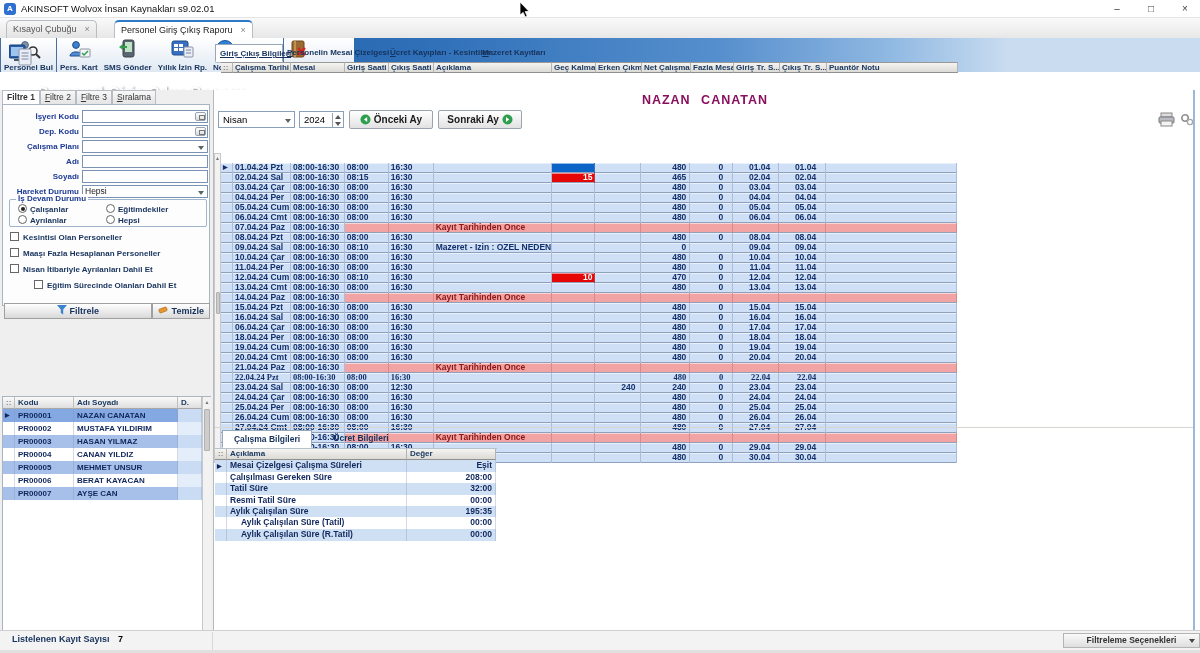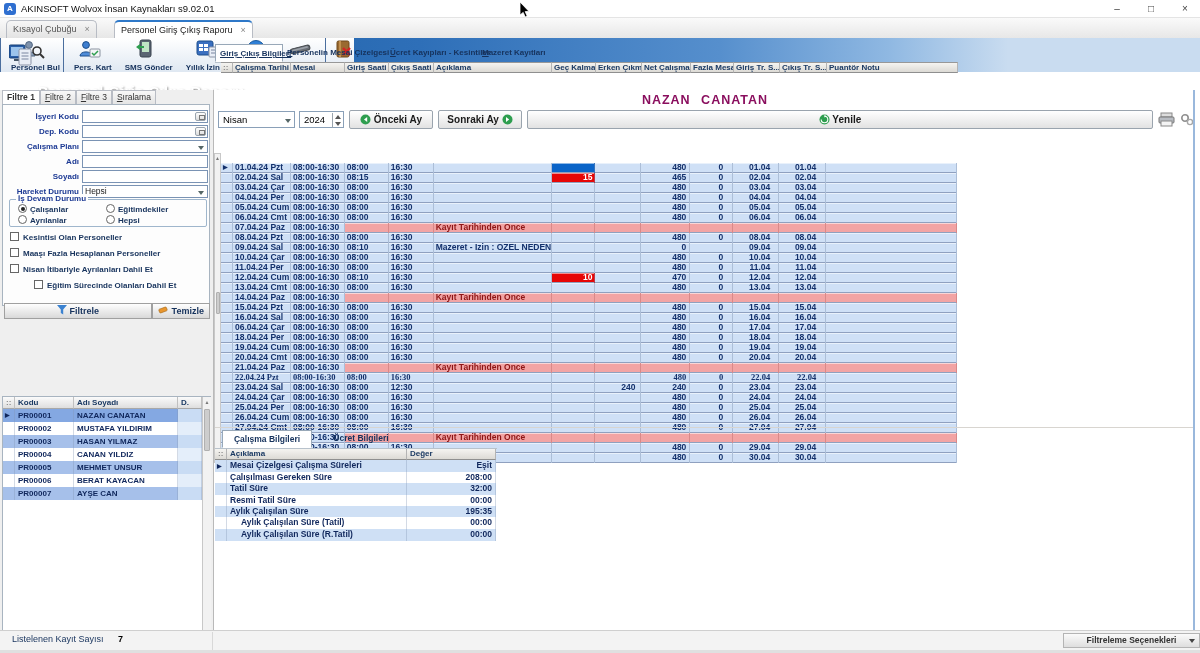--- a/index.html
+++ b/index.html
@@ -26,21 +26,21 @@
   .vline{top:20px;width:1px;height:16px;background:#c8c8c8;}
 
   
   .bluehead{left:0;top:38px;width:1200px;height:34px;
     background:linear-gradient(to right,#17599f 0%,#2e6fb8 35%,#568fcd 60%,#8fb8e2 74%,#c9dcf0 84%);}
   .headtitle{left:38px;top:45px;font-size:15px;font-weight:bold;color:#fff;text-shadow:1px 1px 2px rgba(0,0,0,.45);letter-spacing:.3px;}
   .toolbar{left:846px;top:38px;width:354px;height:34px;display:flex;
     background:linear-gradient(#ffffff,#dfe8f2);border-left:1px solid #4a6e9e;}
   .tbtn{flex:0 0 auto;display:flex;flex-direction:column;align-items:center;justify-content:center;
     padding:1px 3px 0 3px;cursor:pointer;}
-  .tbtn .lbl{font-size:8px;font-weight:bold;color:#16325c;white-space:nowrap;margin-top:0px;margin-left:7px;}
+  .tbtn .lbl{font-size:8px;font-weight:bold;color:#16325c;white-space:nowrap;margin-top:0px;}
   .tbtn.sep-r{border-right:1px solid #4a6e9e;}
   .tbtn.sep-l{border-left:1px solid #4a6e9e;}
 
   
   .reporttabs{left:0;top:72px;width:1200px;height:18px;background:#f6f5f2;border-bottom:1px solid #cfccc4;}
   .rtab{display:inline-block;height:17px;line-height:16px;padding:0 6px;font-size:10px;font-weight:bold;
     color:#1a2f63;vertical-align:top;}
   .rtab.active{background:#fff;border:1px solid #b8b4aa;border-bottom:1px solid #fff;}
   .rtab.active .tl{text-decoration:underline;}
 
@@ -115,21 +115,21 @@
   .stabline{left:215px;top:448px;width:282px;height:1px;background:#b8c2cc;}
   .sumhead{position:absolute;top:449px;height:11px;background:linear-gradient(#f5f4f1,#dcdad5);
     border-right:1px solid #b4b4b4;border-bottom:1px solid #8f8f8f;font-size:8px;font-weight:bold;color:#1b3a63;line-height:10px;padding-left:3px;}
   .sumrow{position:absolute;left:215px;width:281px;height:11.4px;display:flex;box-shadow:inset 0 -1px #c2cede;}
   .sumcell{height:12px;font-size:8.5px;font-weight:bold;color:#10275c;line-height:11px;overflow:hidden;white-space:nowrap;
     border-right:1px solid rgba(130,150,180,.35);}
 
   
   .footer{left:0;top:630px;width:1200px;height:20px;background:#f3f3f3;border-top:1px solid #cfcfcf;}
   .bottomstrip{left:0;top:650px;width:1200px;height:3px;background:#e0e0e0;}
-  .countlabel{left:12px;top:634px;font-size:9px;font-weight:normal;color:#16325c;}
+  .countlabel{left:12px;top:634px;font-size:9px;font-weight:bold;color:#16325c;}
   .countval{left:118px;top:634px;font-size:9px;font-weight:bold;color:#000;}
   .foptbtn{left:1063px;top:633px;width:137px;height:15px;background:linear-gradient(#fafafa,#dedede);
     border:1px solid #b4b4b4;font-size:8.5px;font-weight:bold;color:#333;text-align:center;line-height:13px;}
   .foptbtn .arr{position:absolute;right:4px;top:5px;width:0;height:0;border-left:3px solid transparent;border-right:3px solid transparent;border-top:4px solid #444;}
   .rightedge{left:1193px;top:90px;width:2px;height:540px;background:#9ab8dc;}
 </style>
 </head>
 <body>
 
 <div class="screen">
@@ -382,28 +382,20 @@
       </svg>
     <span>Önceki Ay</span>
   </div>
   <div class="abs ctrl3d" style="left:438px;top:110px;width:84px;height:19px;line-height:17px;">
     <span>Sonraki Ay</span>
     <svg width="11" height="11" style="vertical-align:-2px;">
         <circle cx="5.5" cy="5.5" r="5" fill="#2e9e4f"></circle>
         <path d="M4,3 L7.2,5.5 L4,8 Z" fill="#fff"></path>
       </svg>
   </div>
-  <div class="abs ctrl3d" style="left:527px;top:110px;width:626px;height:19px;line-height:17px;">
-    <svg width="11" height="11" style="vertical-align:-2px;">
-      <circle cx="5.5" cy="5.5" r="5" fill="#2e9e4f"></circle>
-      <path d="M5.5,2.2 A3.3,3.3 0 1 1 2.2,5.5" fill="none" stroke="#fff" stroke-width="1.1"></path>
-      <path d="M5.5,0.8 L7.4,2.2 L5.5,3.6 Z" fill="#fff"></path>
-    </svg>
-    <span>Yenile</span>
-  </div>
   <svg class="abs" style="left:1158px;top:112px;" width="17" height="15">
     <rect x="3" y="1" width="11" height="4" fill="#ddd" stroke="#888"></rect>
     <rect x="1" y="5" width="15" height="6" rx="1" fill="#b8bcc2" stroke="#777"></rect>
     <rect x="3" y="9" width="11" height="5" fill="#f4f4f4" stroke="#888"></rect>
   </svg>
   <svg class="abs" style="left:1180px;top:113px;" width="14" height="13">
     <circle cx="5" cy="5" r="3.2" fill="none" stroke="#909090" stroke-width="1.6"></circle>
     <circle cx="10" cy="9" r="2.6" fill="none" stroke="#a8a8a8" stroke-width="1.4"></circle>
   </svg>
 

